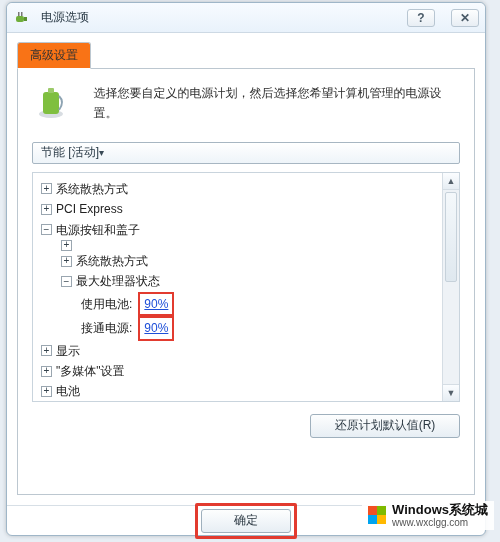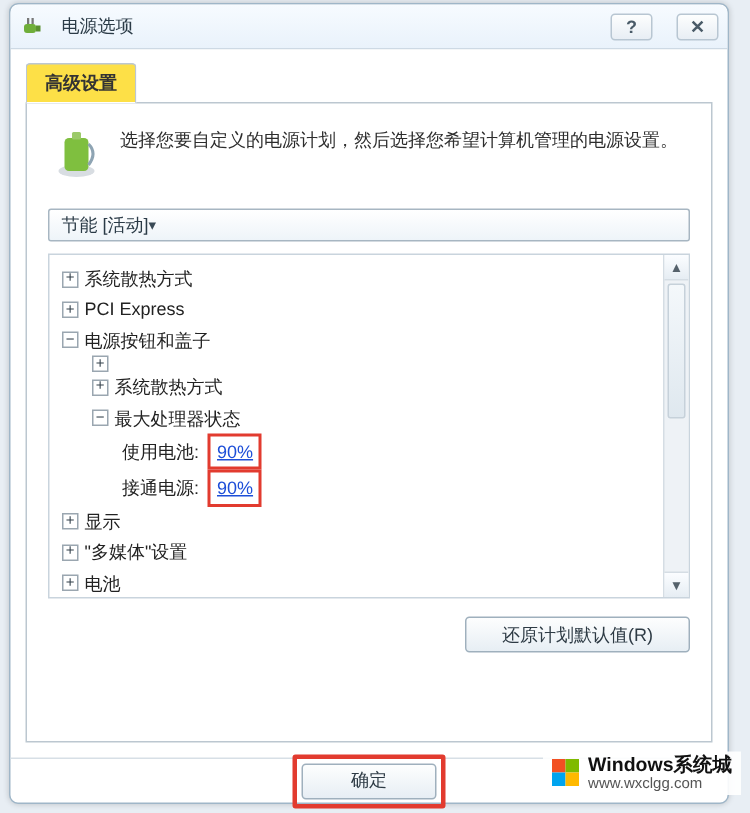--- a/index.html
+++ b/index.html
@@ -68,38 +68,37 @@
 
   .tabstrip {
     display: flex;
     position: relative;
     top: 1px;
   }
   .tab {
     padding: 4px 12px 4px 12px;
     border: 1px solid #bcc7d0;
     border-bottom: 1px solid #ffffff;
-    background: #fde047;
+    background: #f97316;
     border-radius: 3px 3px 0 0;
     font-size: 12px;
-    font-weight: bold;
   }
 
   .tabpanel {
     border: 1px solid #bcc7d0;
     flex: 1;
     background: #ffffff;
     padding: 14px 14px 10px 14px;
     display: flex;
     flex-direction: column;
   }
 
   .intro {
     display: flex;
-    gap: 10px;
+    gap: 24px;
     margin-bottom: 18px;
   }
   .intro .icon-box {
     width: 38px; height: 38px;
     display:flex; align-items:center; justify-content:center;
   }
   .intro-text {
     color: #2d2d2d;
     line-height: 1.7;
     font-size: 12px;

